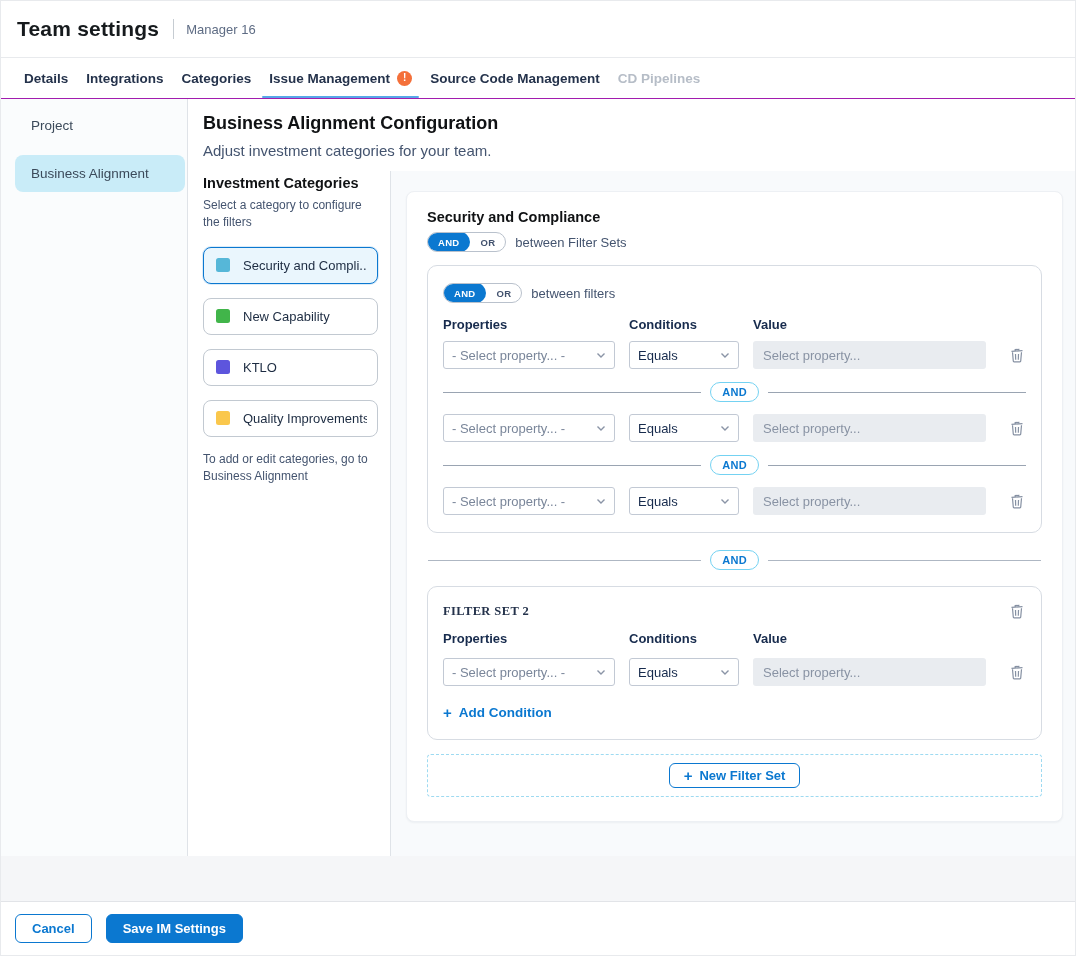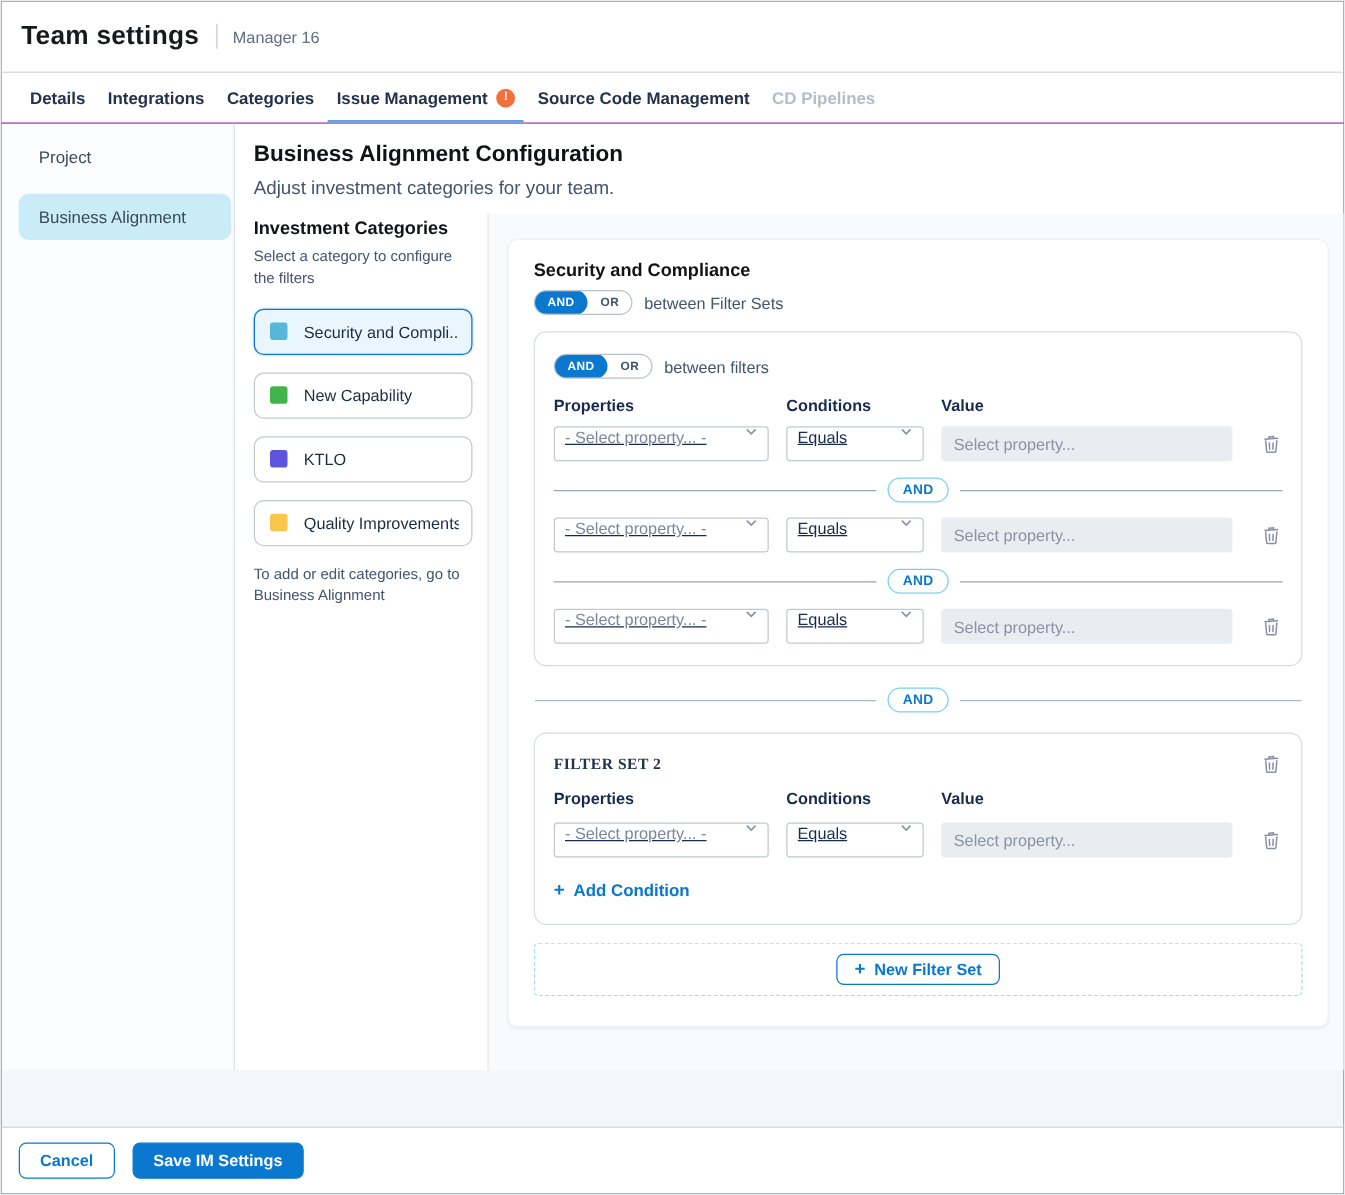--- a/index.html
+++ b/index.html
@@ -1,18 +1,18 @@
 <!DOCTYPE html>
 <html><head>
 <meta charset="utf-8">
 <style>
   * { margin:0; padding:0; box-sizing:border-box; }
   html,body { background:#fff; }
   body { font-family:"Liberation Sans", sans-serif; color:#172b4d; }
-  .screen { width:1076px; height:956px; background:#0f172a; display:flex; flex-direction:column; overflow:hidden; border:1px solid #e8eaed; }
+  .screen { width:1076px; height:956px; background:#4d7c0f; display:flex; flex-direction:column; overflow:hidden; border:1px solid #e8eaed; }
 
   
   .app-header { height:57px; flex:0 0 57px; display:flex; align-items:center; padding:0 16px; border-bottom:1px solid #e8eaed; background:#fff; }
   .app-title { font-size:21px; font-weight:bold; color:#161a1d; letter-spacing:.2px; }
   .title-divider { width:1px; height:20px; background:#c6ccd2; margin:0 12px 0 14px; }
   .app-subtitle { font-size:13px; color:#5e6c84; }
 
   
   .tabbar { height:41px; flex:0 0 41px; display:flex; align-items:stretch; padding:0 14px; border-bottom:1px solid #a21caf; background:#fff; }
   .tab { position:relative; display:flex; align-items:center; gap:7px; padding:0 9px; font-size:13.5px; font-weight:bold; color:#24324b; cursor:pointer; }
@@ -47,21 +47,21 @@
   .toggle-row { display:flex; align-items:center; gap:9px; margin-top:7px; }
   .andor { display:inline-flex; align-items:center; height:20px; border:1px solid #b9c1cc; border-radius:11px; background:#fff; overflow:hidden; cursor:pointer; }
   .andor .seg-and { background:#0b78d0; color:#fff; border-radius:10px; height:20px; display:flex; align-items:center; padding:0 11px; font-size:9.5px; font-weight:bold; letter-spacing:.3px; margin:-1px 0 -1px -1px; }
   .andor .seg-or { color:#42526e; padding:0 10px; font-size:9.5px; font-weight:bold; letter-spacing:.3px; }
   .toggle-caption { font-size:13px; color:#44546f; }
 
   .filter-set { border:1px solid #d7dce3; border-radius:10px; margin-top:13px; padding:15px 15px 17px 15px; }
   .grid-headers { display:grid; grid-template-columns:172px 110px 233px 1fr; column-gap:14px; margin-top:14px; }
   .grid-headers .col-h { font-size:13px; font-weight:bold; color:#172b4d; }
   .filter-row { display:grid; grid-template-columns:172px 110px 233px 1fr; column-gap:14px; align-items:center; margin-top:9px; }
-  .fake-select { height:28px; border:1px solid #c2c9d4; border-radius:3px; background:#fff; display:flex; align-items:flex-start; padding:0 8px; font-size:13px; cursor:pointer;text-decoration:underline; }
+  .fake-select { height:28px; border:1px solid #c2c9d4; border-radius:3px; background:#fff; display:flex; align-items:center; padding:0 8px; font-size:13px; cursor:pointer; }
   .fake-select .sel-text { flex:1 1 auto; white-space:nowrap; overflow:hidden; }
   .fake-select.placeholder .sel-text { color:#7a869a; }
   .fake-select .chev { flex:0 0 auto; margin-left:6px; display:flex; }
   .value-input { height:28px; background:#e9ecf0; border:none; border-radius:3px; font-size:13px; color:#6b778c; padding:0 10px; font-family:"Liberation Sans", sans-serif; width:100%; }
   .value-input::placeholder { color:#8993a4; }
   .trash-btn { background:none; border:none; cursor:pointer; justify-self:end; padding:2px; display:flex; }
   .connector { display:flex; align-items:center; margin:13px 0 12px 0; }
   .connector .line { flex:1 1 auto; height:1px; background:#9aa4b2; }
   .connector-pill { border:1px solid #74d2f2; border-radius:12px; background:#fff; color:#0b78d0; font-size:11px; font-weight:bold; padding:3px 11px; margin:0 9px; letter-spacing:.3px; }
   .between-sets { margin:17px 1px 16px 1px; }

